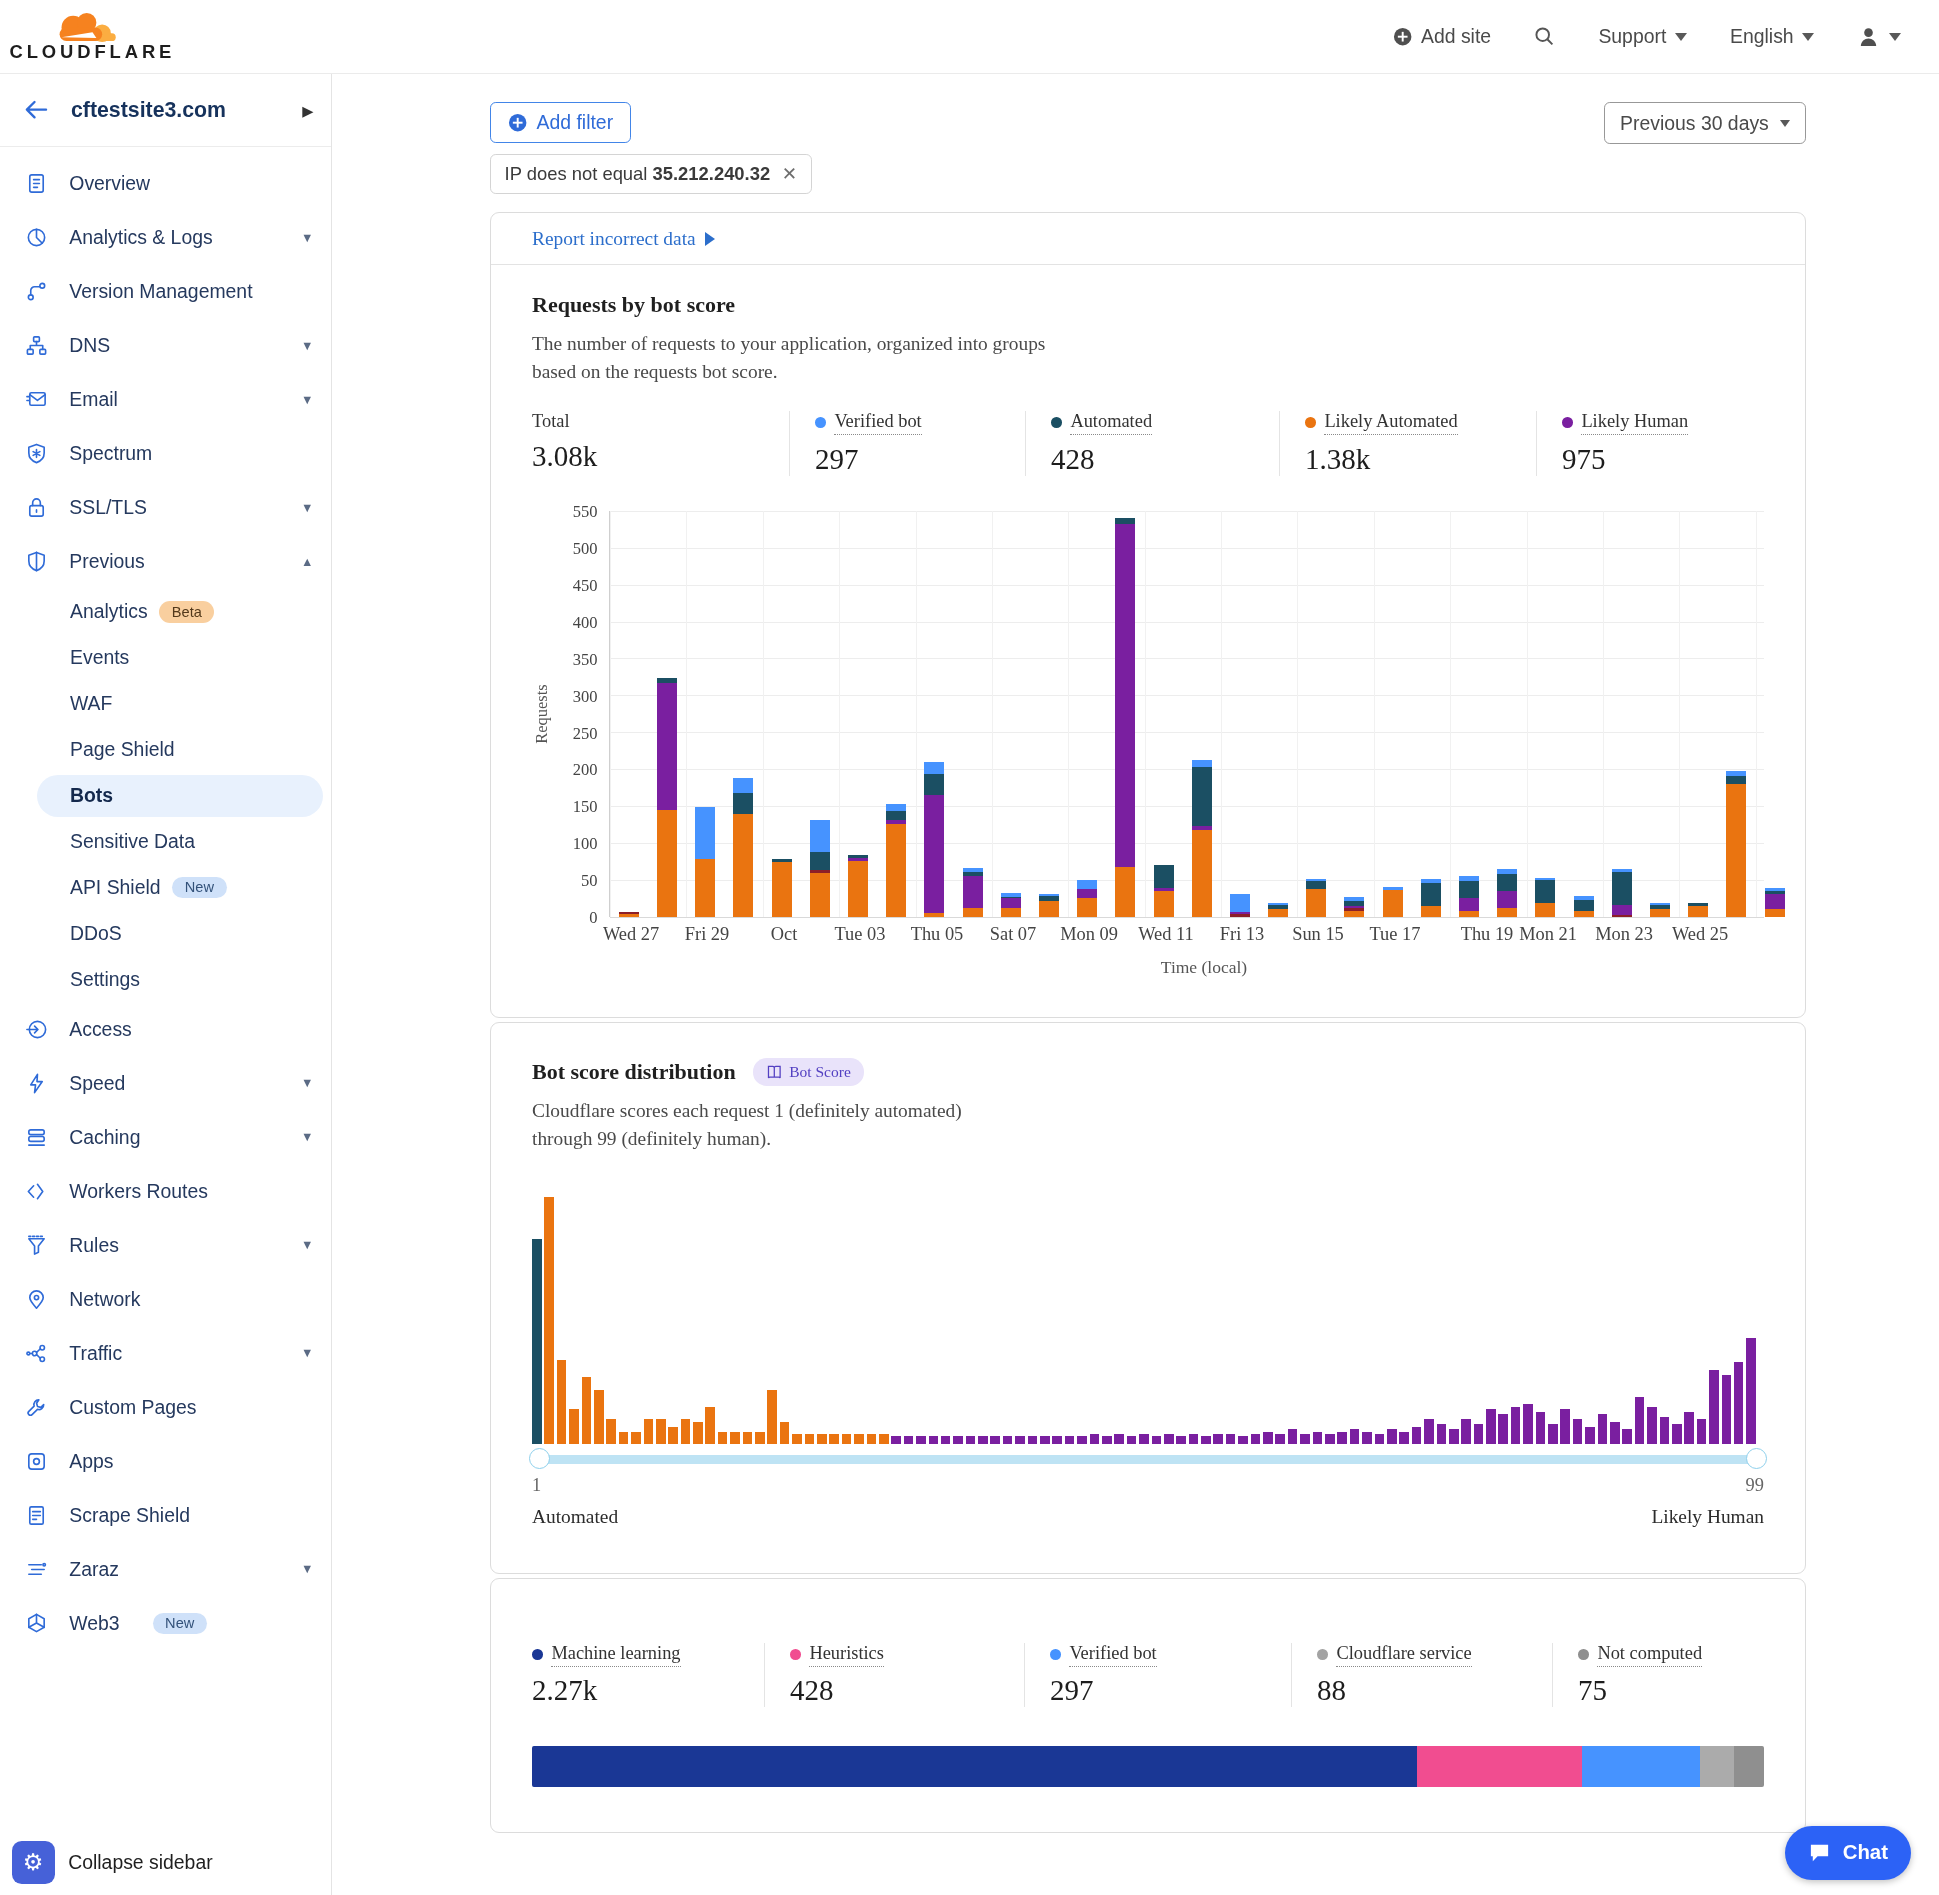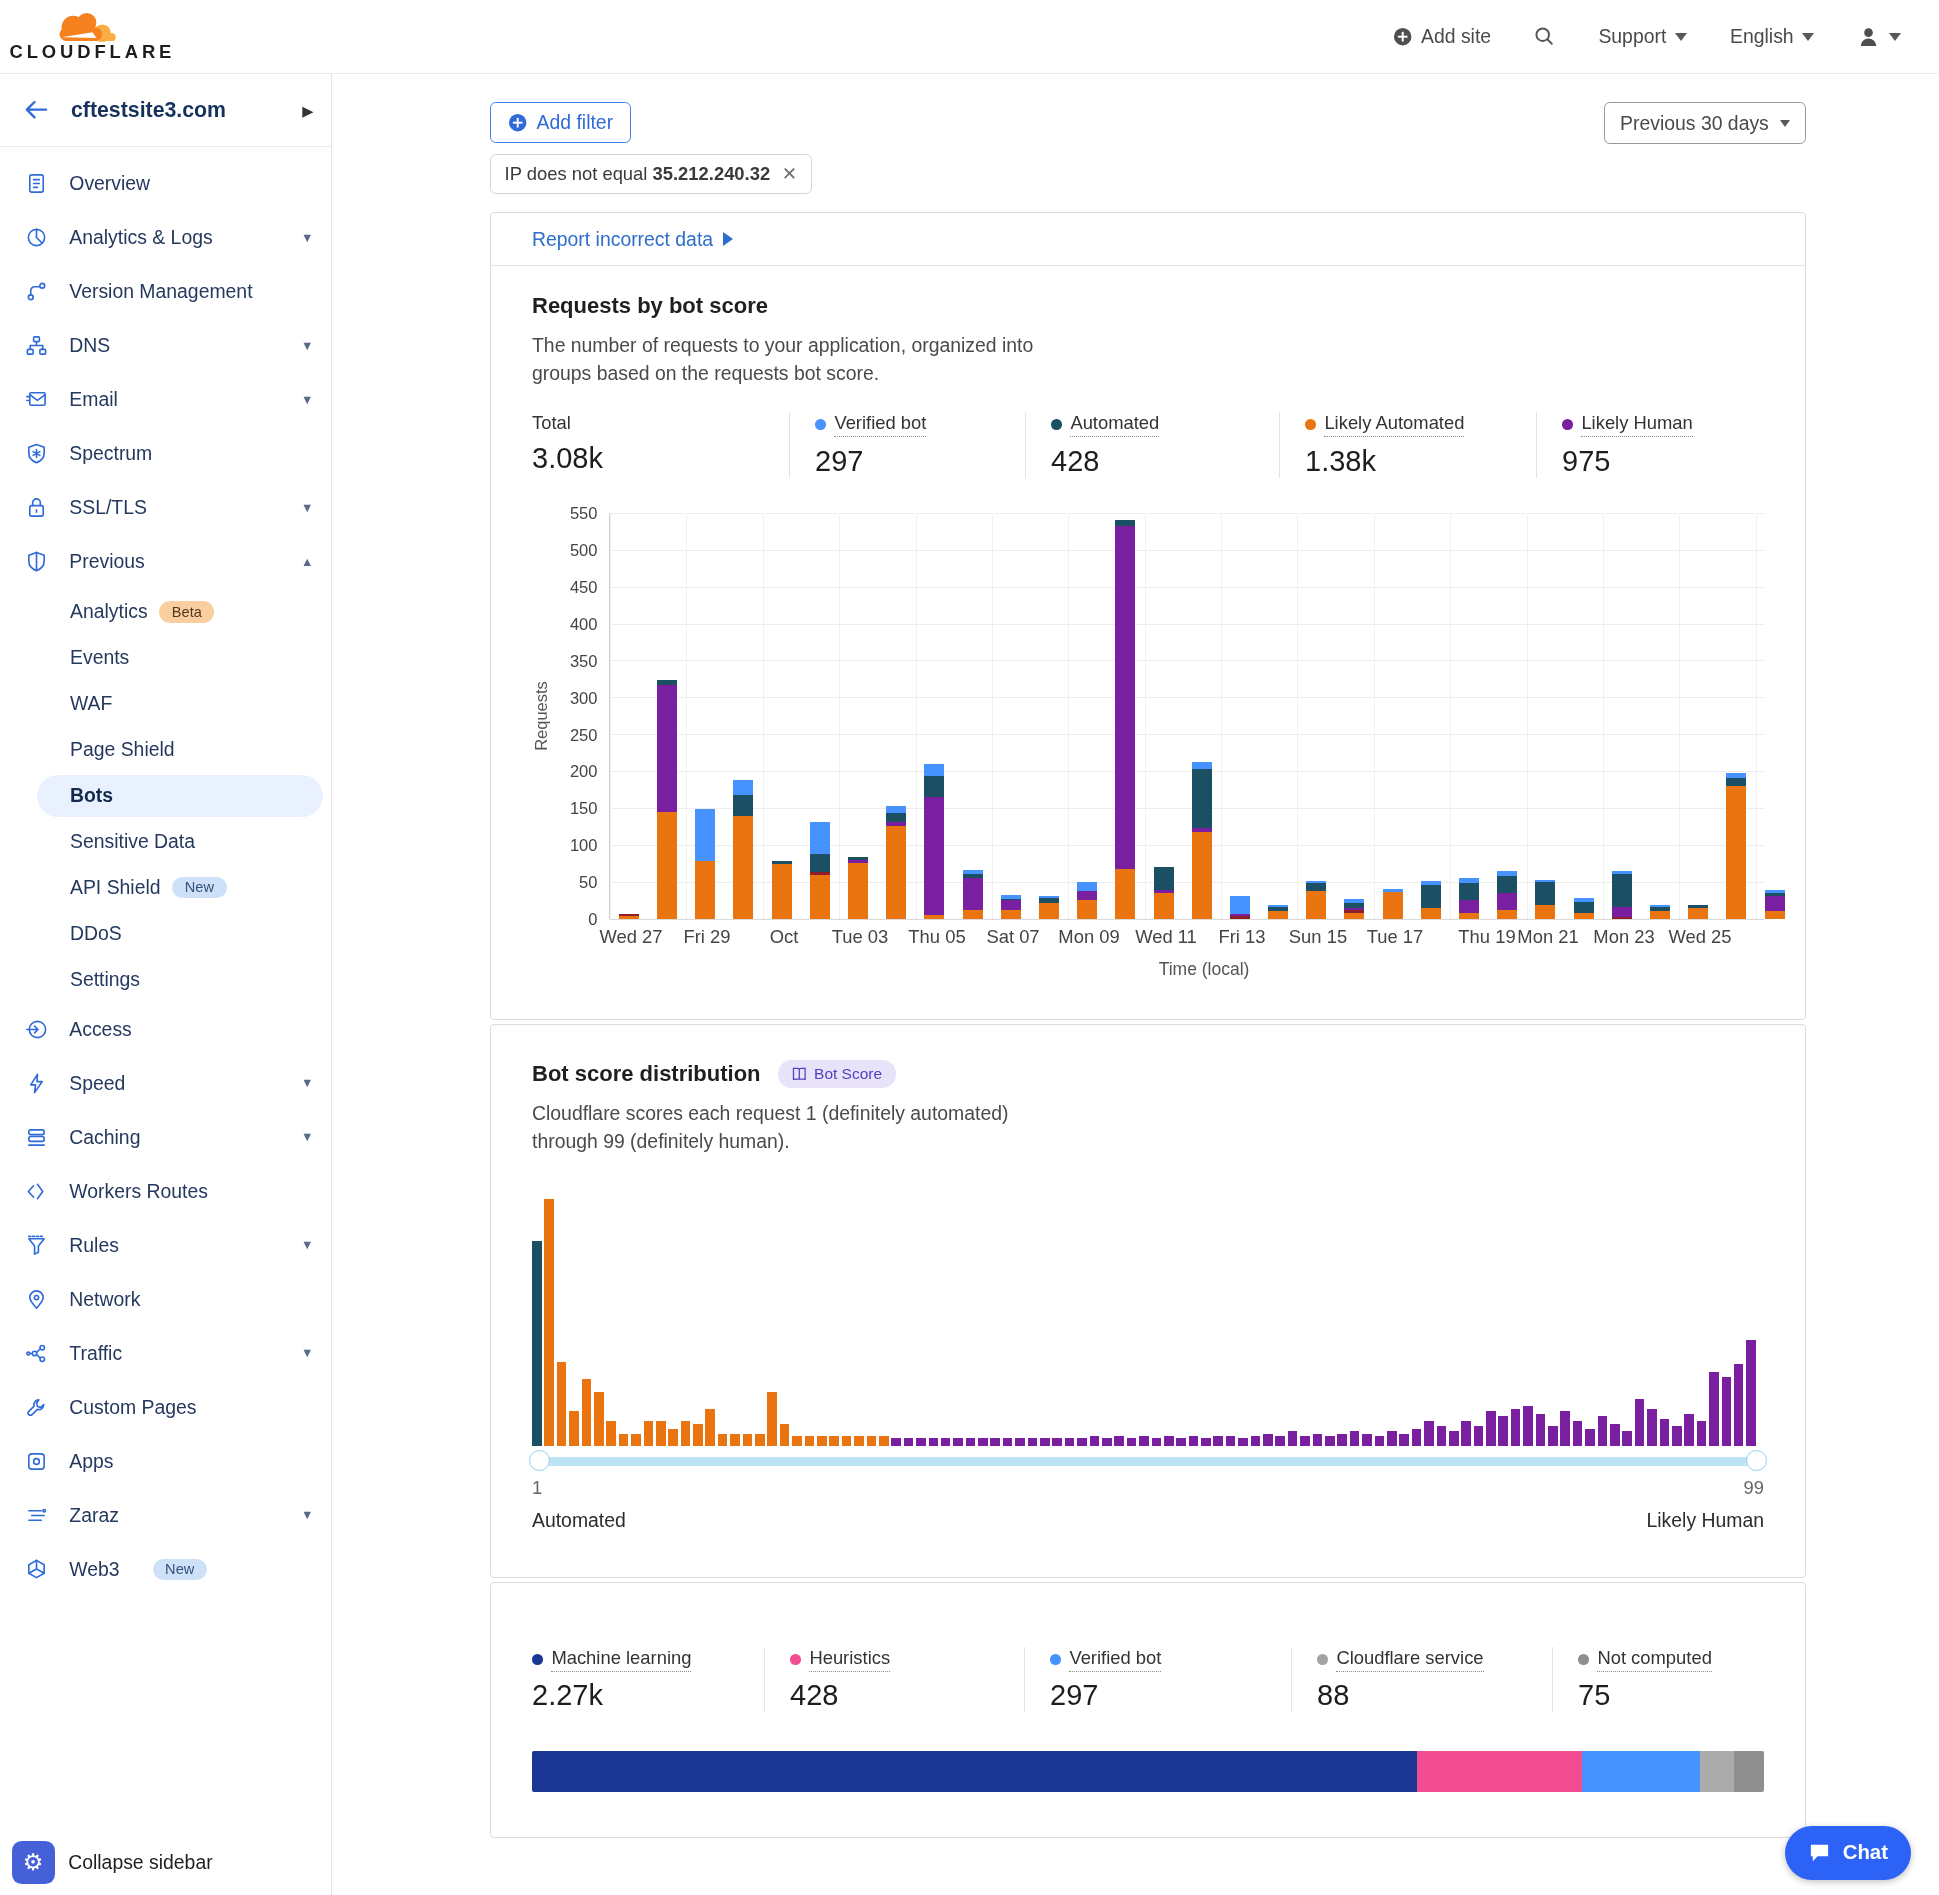--- a/index.html
+++ b/index.html
@@ -37,21 +37,21 @@
   .content { width:1316px; }
   .toolbar-row { display:flex; justify-content:space-between; align-items:flex-start; }
   .add-filter { display:inline-flex; align-items:center; gap:9.7px; border:1.9px solid #4285e8; border-radius:5.8px; background:#fff; color:#2f6bd8; font-size:19.4px; padding:7.8px 16.5px; cursor:pointer; }
   .chip-row { margin-top:9.7px; }
   .chip { display:inline-flex; align-items:center; gap:11.6px; border:1px solid #d4d4d4; border-radius:5.8px; background:#fff; font-size:18.4px; color:#3a3a3a; padding:7.8px 13.6px; cursor:pointer; }
   .chip b { font-weight:bold; }
   .chip .x { color:#6e6e6e; font-size:18.4px; cursor:pointer; }
   .range-btn { display:inline-flex; align-items:center; gap:11.6px; border:1px solid #989898; border-radius:5.8px; background:#fff; color:#4a4a4a; font-size:19.4px; padding:8.7px 14.6px; cursor:pointer; }
   .range-btn .caret { border-top-width:7.8px; border-left-width:5.8px; border-right-width:5.8px; }
 
-  .card { border:1px solid #dcdcdc; border-radius:4px; background:#fff; }
+  .card { border:1px solid #dcdcdc; border-radius:9px; background:#fff;font-family:Liberation Serif, serif; }
   .card1 { margin-top:18.4px; }
   .report-row { padding:14.6px 41px; border-bottom:1px solid #e3e3e3; }
   .report-link { color:#2c6ecb; font-size:19.4px; cursor:pointer; display:inline-flex; align-items:center; gap:9.7px; }
   .report-link .tri { width:0; height:0; border-top:7.8px solid transparent; border-bottom:7.8px solid transparent; border-left:10.7px solid #2c6ecb; display:inline-block; }
   .card-body { padding:27px 41px 39px; }
   .card-title { font-size:22px; font-weight:bold; color:#1f1f1f; }
   .card-desc { font-size:19.4px; color:#4a4a4a; line-height:28px; margin-top:11.6px; width:543px; }
 
   .stats { display:flex; margin-top:25px; }
   .stat { padding-right:19.4px; }
@@ -348,20 +348,31 @@
           <svg width="23" height="23" viewBox="0 0 24 24" fill="none" stroke="#2f6bd8" stroke-width="1.7" stroke-linecap="round" stroke-linejoin="round">
             <rect x="4" y="4" width="16" height="16" rx="3"></rect>
             <circle cx="12" cy="12" r="3"></circle>
           </svg>
         </span>
         <span>Apps</span>
       </div>
       <div class="sb-item">
         <span class="ic">
           <svg width="23" height="23" viewBox="0 0 24 24" fill="none" stroke="#2f6bd8" stroke-width="1.7" stroke-linecap="round" stroke-linejoin="round">
+            <rect x="5" y="3" width="14" height="18" rx="1.5"></rect>
+            <line x1="8" y1="8" x2="16" y2="8"></line>
+            <line x1="8" y1="12" x2="16" y2="12"></line>
+            <line x1="8" y1="16" x2="12" y2="16"></line>
+          </svg>
+        </span>
+        <span>Scrape Shield</span>
+      </div>
+      <div class="sb-item">
+        <span class="ic">
+          <svg width="23" height="23" viewBox="0 0 24 24" fill="none" stroke="#2f6bd8" stroke-width="1.7" stroke-linecap="round" stroke-linejoin="round">
             <line x1="4" y1="7" x2="17" y2="7"></line>
             <line x1="7" y1="12" x2="20" y2="12"></line>
             <line x1="4" y1="17" x2="17" y2="17"></line>
             <circle cx="20" cy="7" r="1.3"></circle>
           </svg>
         </span>
         <span>Zaraz</span>
         <span class="chev">▼</span>
       </div>
       <div class="sb-item">

